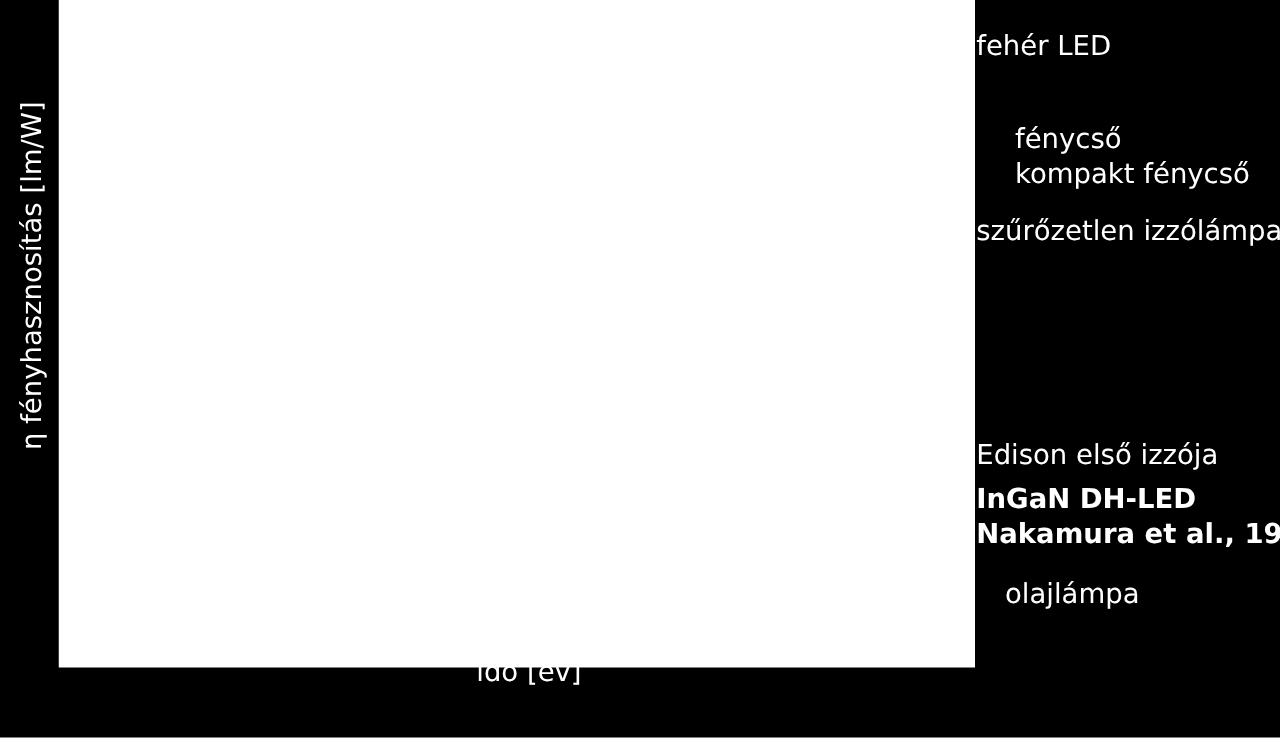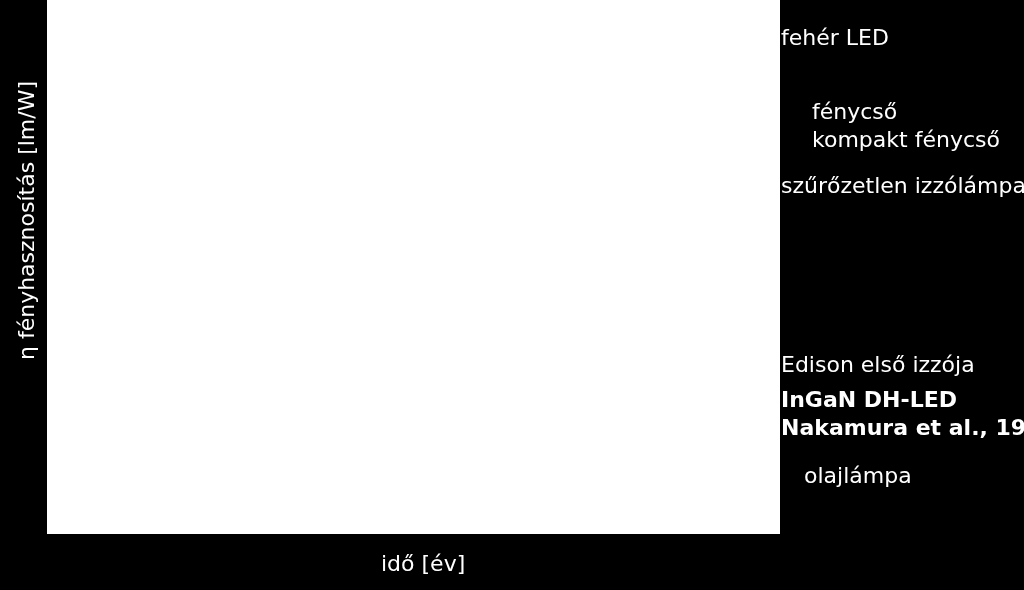--- a/index.html
+++ b/index.html
@@ -24,21 +24,21 @@
     top: 360px;
     transform: rotate(-90deg);
     transform-origin: left top;
     font-size: 22px;
     color: #fff;
     white-space: nowrap;
   }
   .xlabel {
     position: absolute;
     left: 381px;
-    top: 551px;
+    top: 526px;
     font-size: 22px;
     color: #fff;
     white-space: nowrap;
   }
   .ann {
     position: absolute;
     font-size: 22px;
     color: #fff;
     line-height: 1.25;
     white-space: nowrap;

